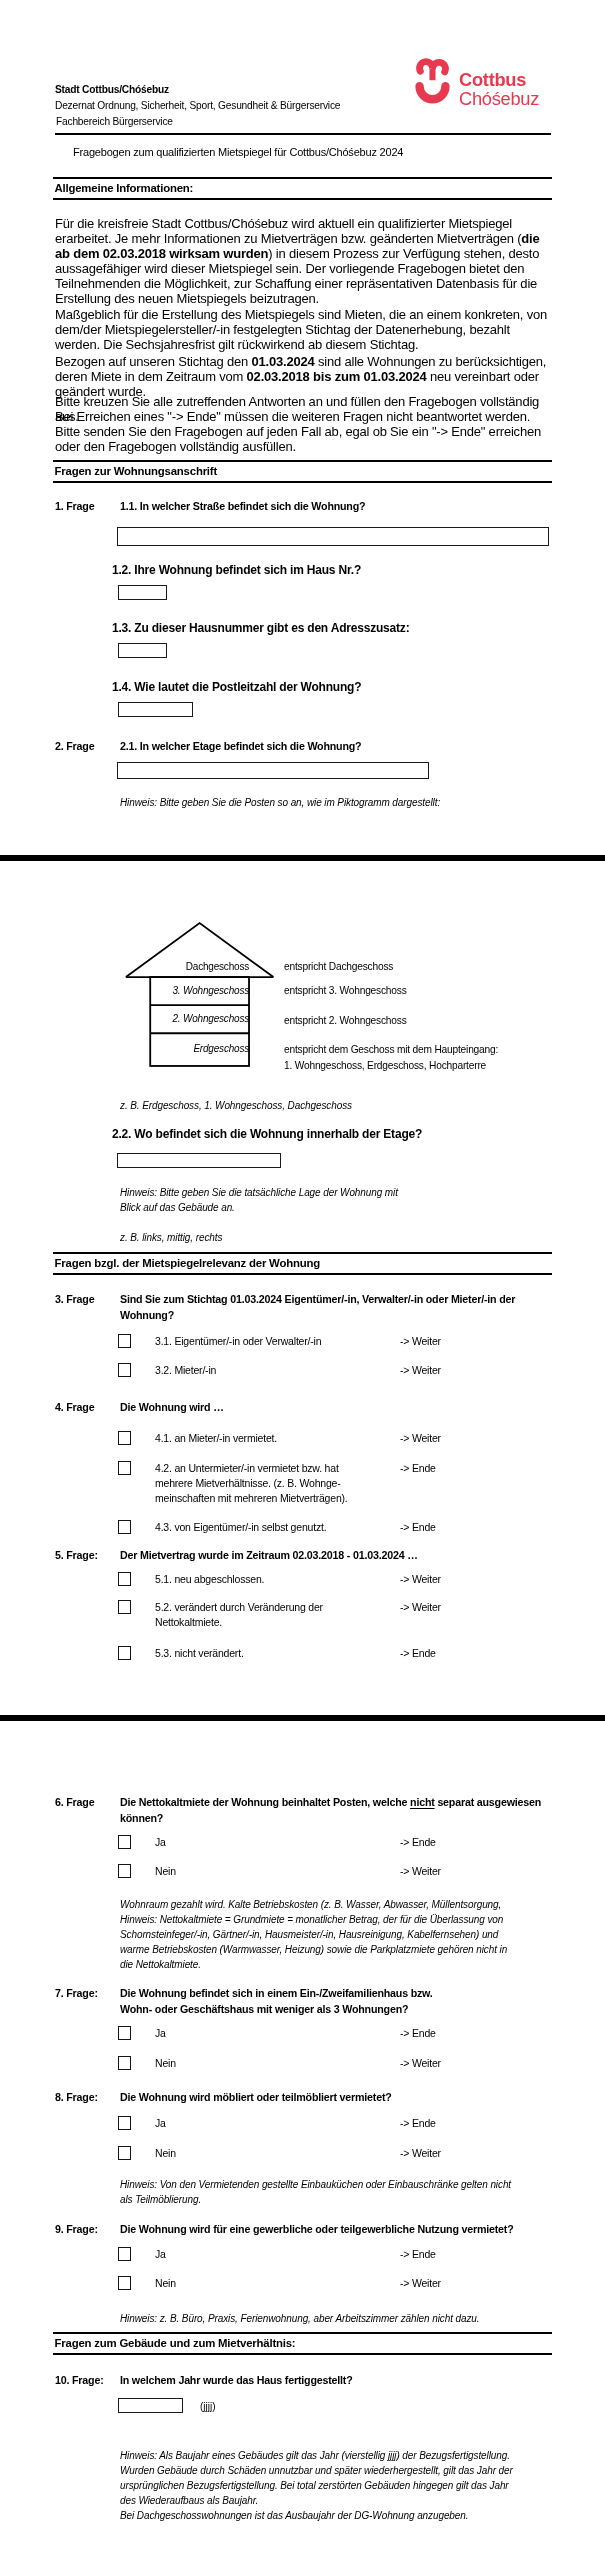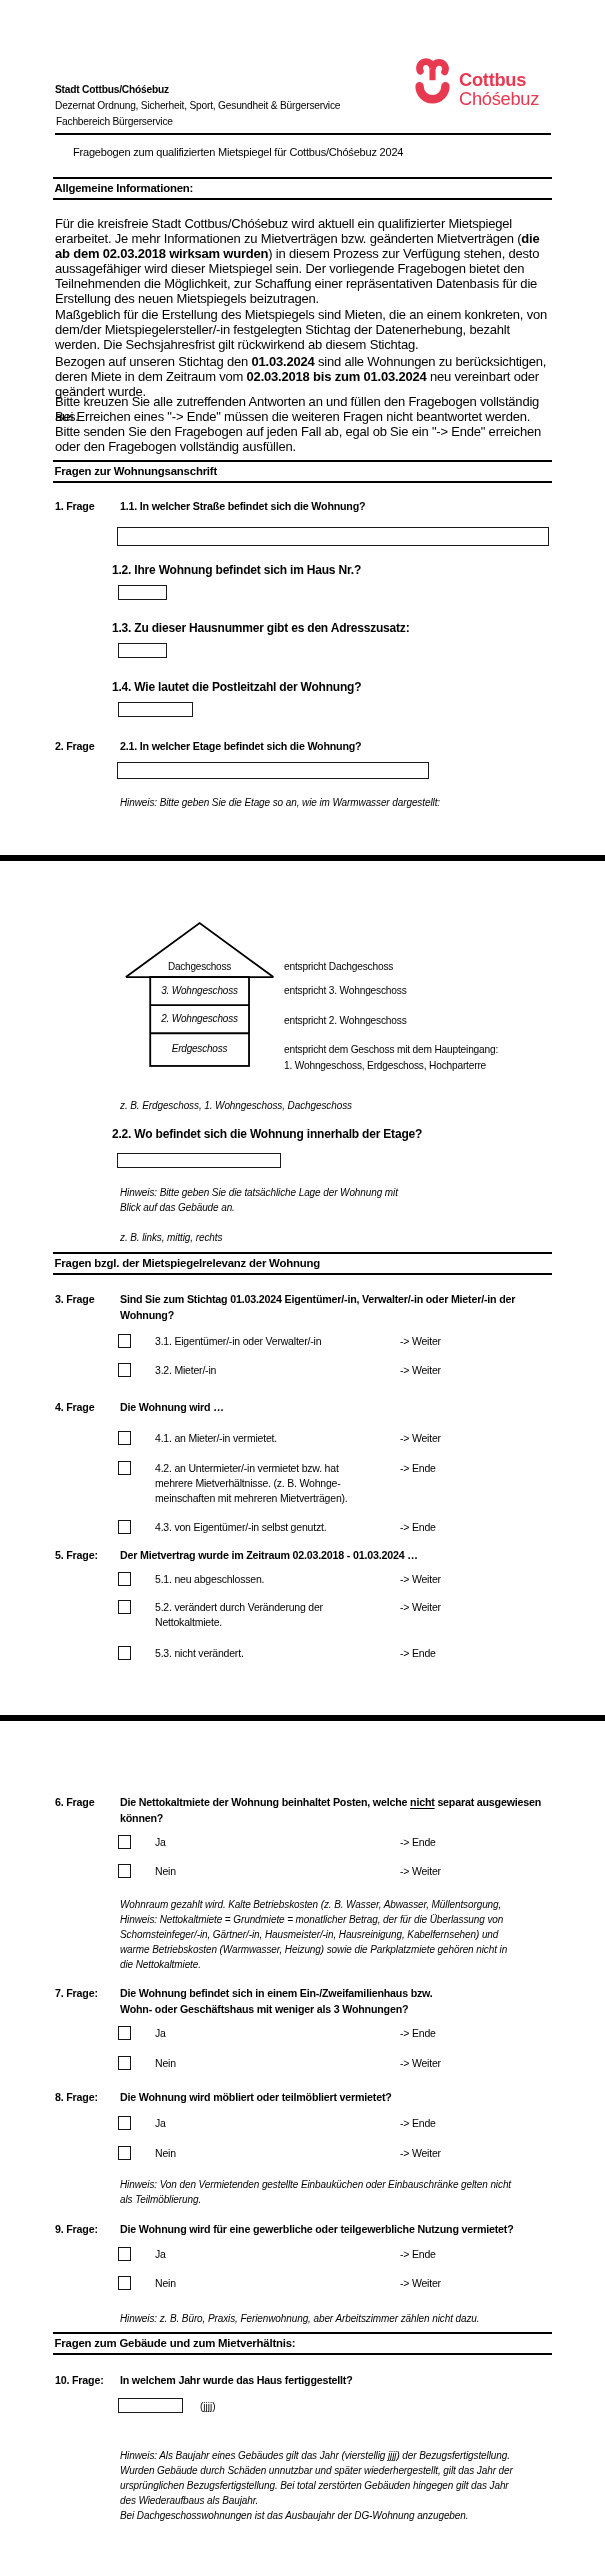--- a/index.html
+++ b/index.html
@@ -22,21 +22,21 @@
   .qtext { font-size:10.7px; font-weight:bold; letter-spacing:-0.2px; line-height:15.6px; width:438px; }
   .sub { position:absolute; left:112px; font-size:12px; font-weight:bold; letter-spacing:-0.2px;text-align:right; }
   .hint { position:absolute; left:120px; font-size:10px; font-style:italic; letter-spacing:-0.1px; line-height:15px; }
   .inputbox { position:absolute; background:#fff; border:1.5px solid #1b1b1b; }
   .opt { position:absolute; left:118px; width:438px; display:grid; grid-template-columns:37px 245px auto; align-items:start; }
   .cb { width:11.4px; height:12.2px; border:1.9px solid #141414; margin-top:0.8px; background:#fff; }
   .olabel, .oaction { font-size:10.5px; letter-spacing:-0.2px; line-height:15.2px; padding-top:0.8px; }
   .pagesep { position:absolute; left:0; width:605px; height:6.1px; background:#000; }
   .logo { position:absolute; left:415px; top:58px; display:flex; }
   .logo-text { margin-left:9.1px; margin-top:12.2px; font-size:18.3px; line-height:19px; letter-spacing:-0.3px; }
-  .pict-label { position:absolute; left:150px; width:99px; text-align:center; font-size:10px; letter-spacing:-0.2px; }
+  .pict-label { position:absolute; left:150px; width:99px; text-align:right; font-size:10px; letter-spacing:-0.2px; }
   .pict-legend { position:absolute; left:284px; font-size:10.2px; letter-spacing:-0.2px; }
   u { text-underline-offset:1.5px; }
 </style>
 </head>
 <body>
 
 <div class="abs org-line b" style="left:55px;top:82px;">Stadt Cottbus/Chóśebuz</div>
 <div class="abs org-line" style="left:55px;top:98px;">Dezernat Ordnung, Sicherheit, Sport, Gesundheit &amp; Bürgerservice</div>
 <div class="abs org-line" style="left:56px;top:114px;">Fachbereich Bürgerservice</div>
 
@@ -81,21 +81,21 @@
 <div class="inputbox" style="top:643px;left:118px;width:47px;height:13px;"></div>
 
 <div class="sub" style="top:680px;">1.4. Wie lautet die Postleitzahl der Wohnung?</div>
 <div class="inputbox" style="top:702px;left:118px;width:73px;height:13px;"></div>
 
 <div class="qrow" style="top:739px;">
   <div class="qlabel">2. Frage</div>
   <div class="qtext">2.1. In welcher Etage befindet sich die Wohnung?</div>
 </div>
 <div class="inputbox" style="top:762px;left:117px;width:310px;height:14.5px;"></div>
-<div class="hint" style="top:795px;">Hinweis: Bitte geben Sie die Etage so an, wie im Warmwasser dargestellt:</div>
+<div class="hint" style="top:795px;">Hinweis: Bitte geben Sie die Posten so an, wie im Piktogramm dargestellt:</div>
 
 <div class="pagesep" style="top:855px;"></div>
 
 <div class="abs" style="left:114px;top:917px;">
   <svg width="191" height="152" viewBox="0 0 250 200">
     <polyline points="15,79 112,8 209,79" fill="none" stroke="#000" stroke-width="2.4"></polyline>
     <line x1="15" y1="79" x2="209" y2="79" stroke="#000" stroke-width="2.4"></line>
     <rect x="47" y="79" width="130" height="117" fill="none" stroke="#000" stroke-width="2.4"></rect>
     <line x1="47" y1="116" x2="177" y2="116" stroke="#000" stroke-width="2.4"></line>
     <line x1="47" y1="153" x2="177" y2="153" stroke="#000" stroke-width="2.4"></line>

